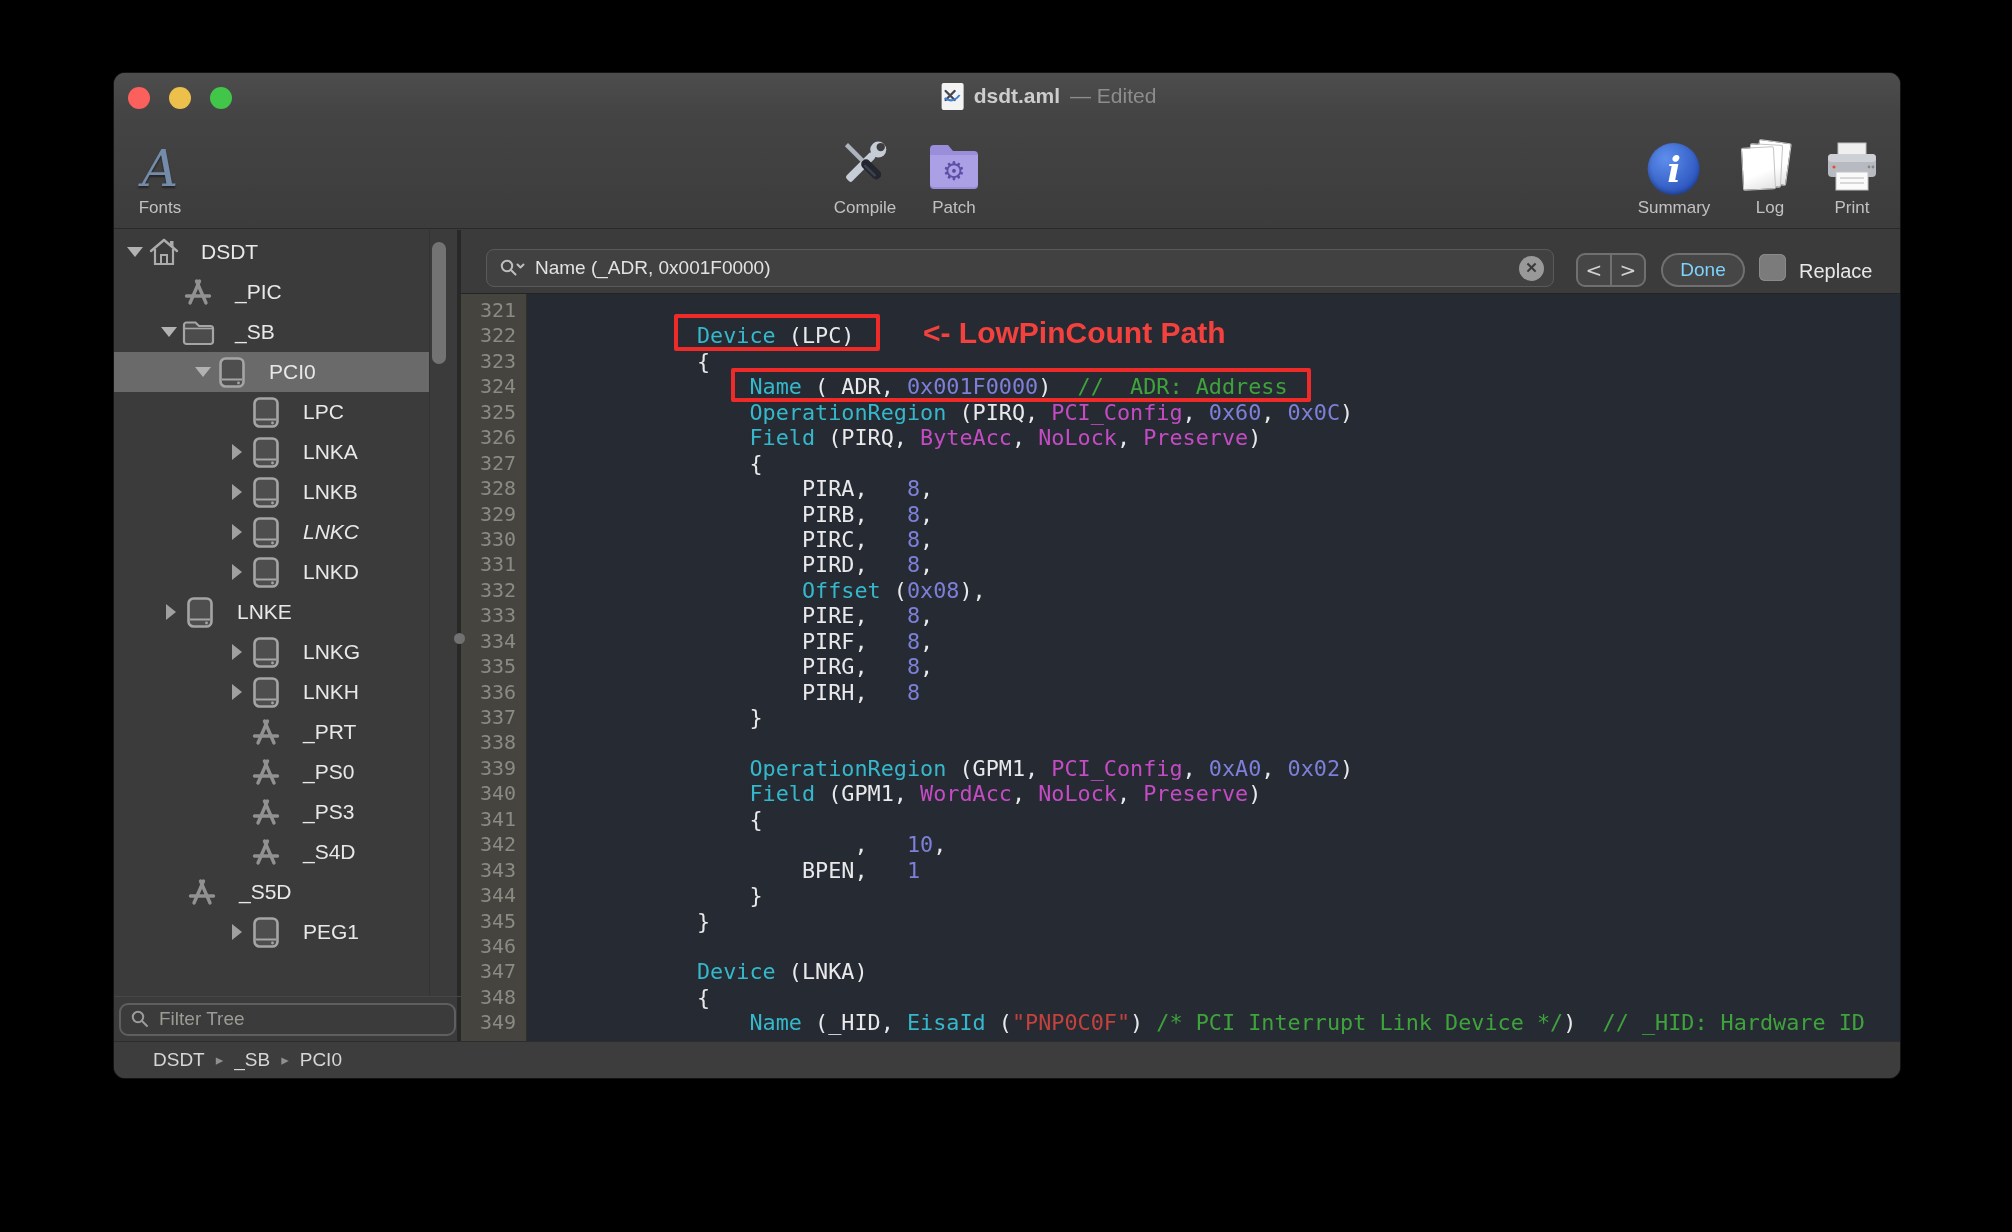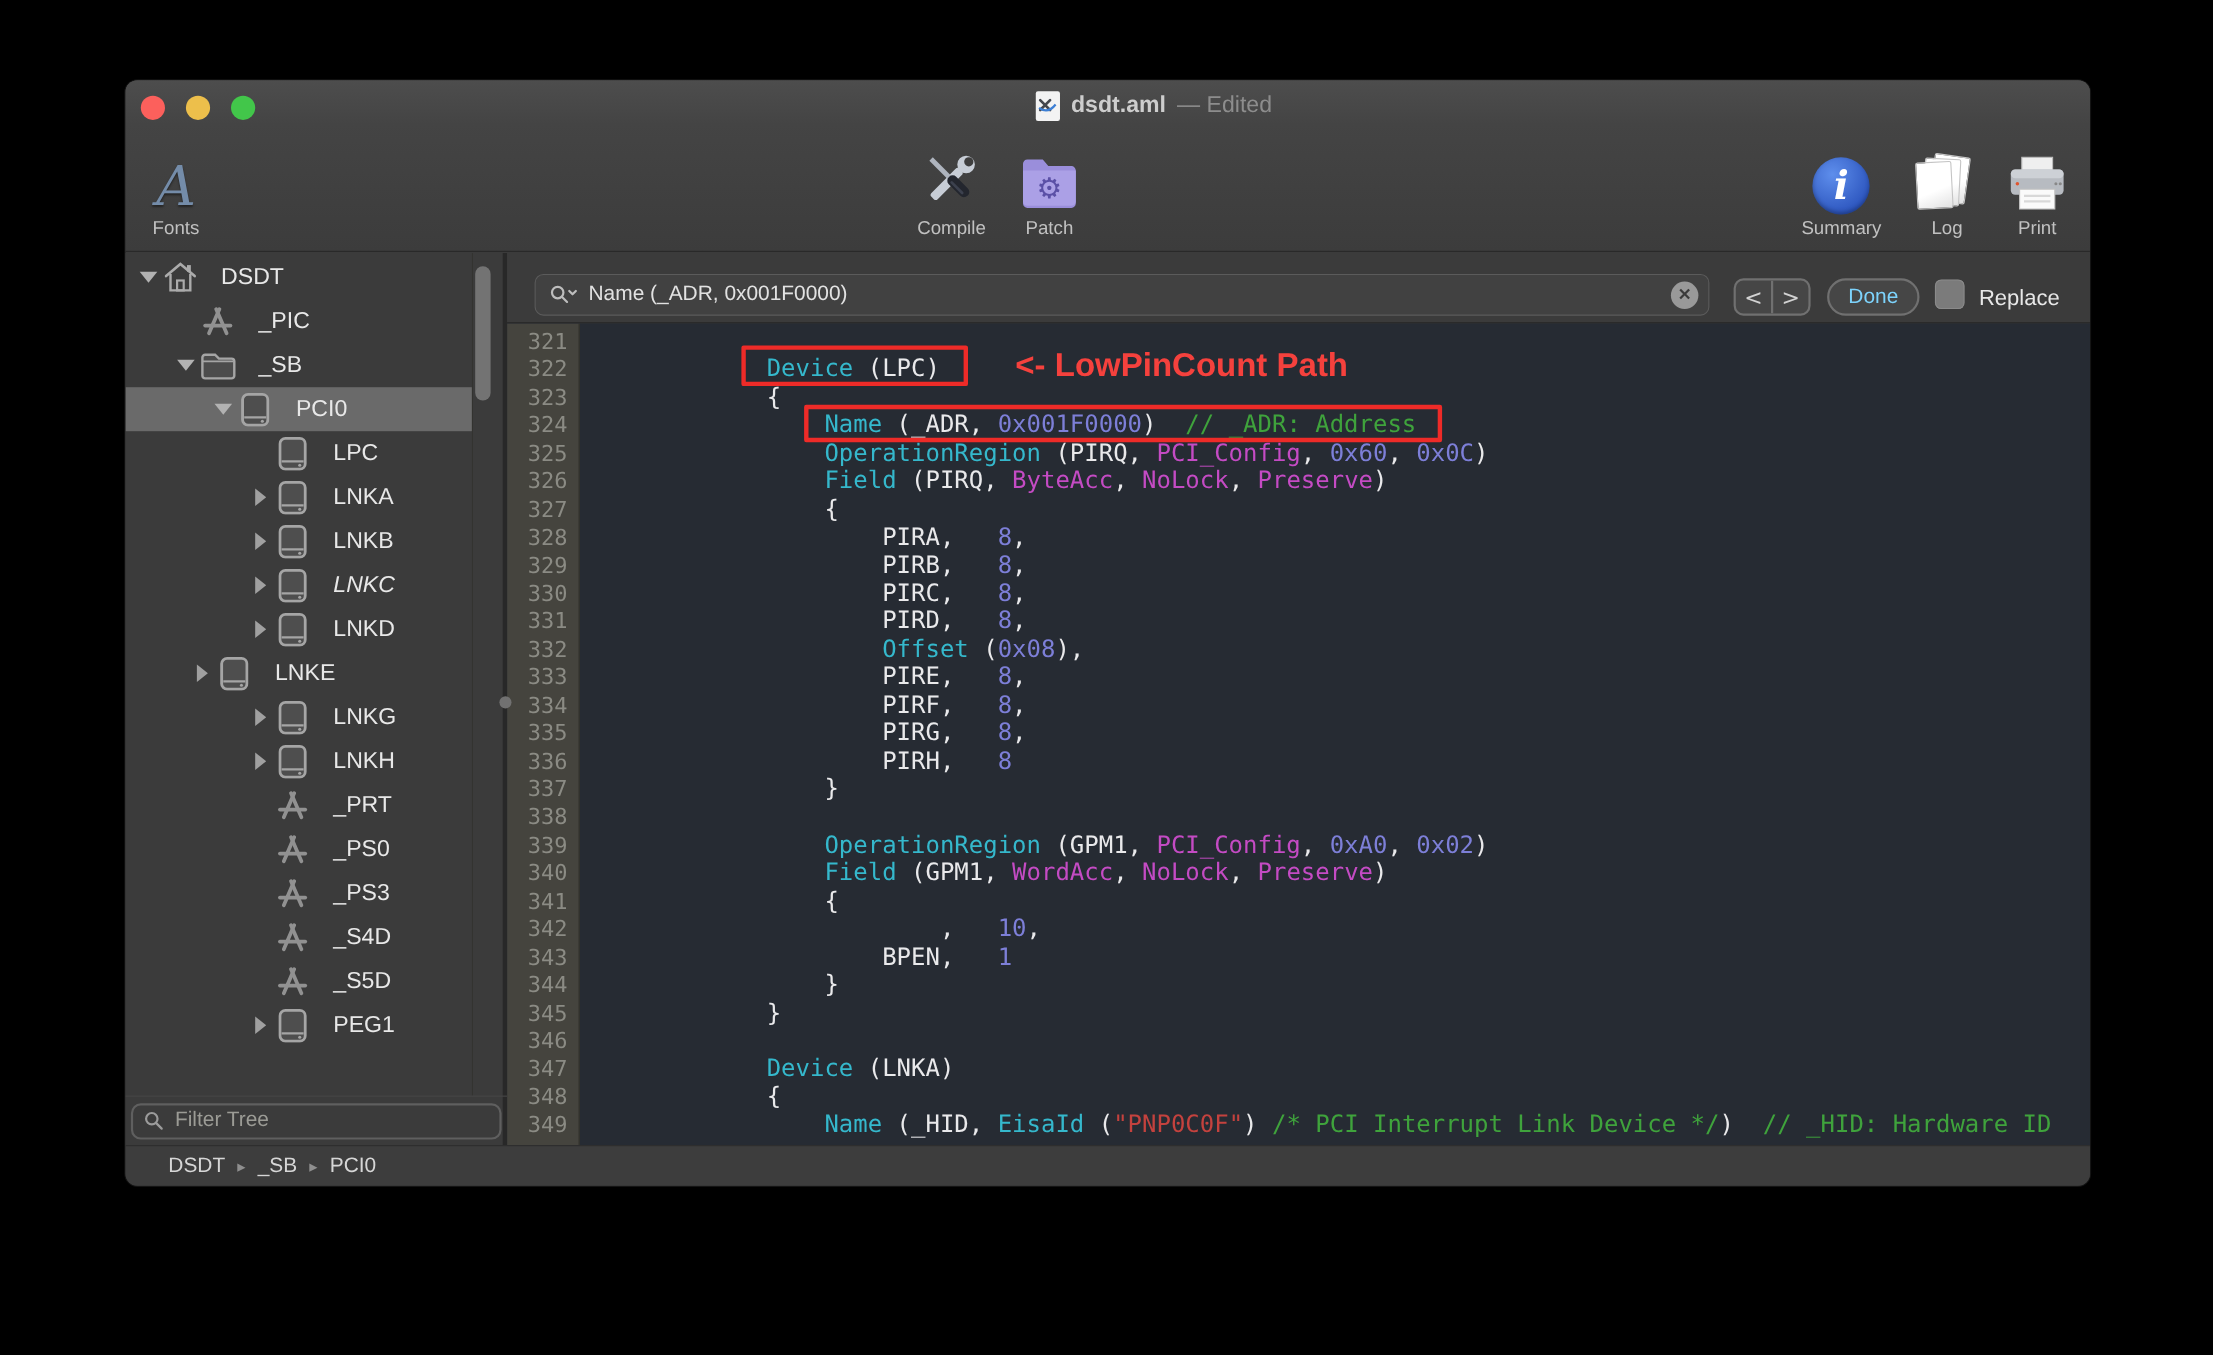--- a/index.html
+++ b/index.html
@@ -279,21 +279,21 @@
             </div>
             <div class="t-icon">
               <svg width="26" height="31" viewBox="0 0 26 31">
                 <rect x="1.5" y="1.5" width="23" height="28" rx="5" fill="#4E4E4E" stroke="#A5A5A5" stroke-width="2.6"></rect>
                 <line x1="3" y1="22.5" x2="23" y2="22.5" stroke="#A5A5A5" stroke-width="2"></line>
                 <circle cx="19.5" cy="26" r="1.4" fill="#A5A5A5"></circle>
               </svg>
             </div>
             <div class="t-label">LNKD</div>
           </div>
-          <div class="trow" style="padding-left: 58px;">
+          <div class="trow" style="padding-left: 45px;">
             <div class="disc">
               <div class="tri-closed"></div>
             </div>
             <div class="t-icon">
               <svg width="26" height="31" viewBox="0 0 26 31">
                 <rect x="1.5" y="1.5" width="23" height="28" rx="5" fill="#4E4E4E" stroke="#A5A5A5" stroke-width="2.6"></rect>
                 <line x1="3" y1="22.5" x2="23" y2="22.5" stroke="#A5A5A5" stroke-width="2"></line>
                 <circle cx="19.5" cy="26" r="1.4" fill="#A5A5A5"></circle>
               </svg>
             </div>
@@ -370,21 +370,21 @@
               <svg width="32" height="30" viewBox="0 0 32 30">
                 <g stroke="#919191" stroke-width="3.4" stroke-linecap="round" fill="none">
                   <path d="M8 26 L17.5 4"></path>
                   <path d="M24 26 L14.5 4"></path>
                   <path d="M4.5 19 H27.5"></path>
                 </g>
               </svg>
             </div>
             <div class="t-label">_S4D</div>
           </div>
-          <div class="trow" style="padding-left: 111px;">
+          <div class="trow" style="padding-left: 47px;">
             <div class="disc"></div>
             <div class="t-icon">
               <svg width="32" height="30" viewBox="0 0 32 30">
                 <g stroke="#919191" stroke-width="3.4" stroke-linecap="round" fill="none">
                   <path d="M8 26 L17.5 4"></path>
                   <path d="M24 26 L14.5 4"></path>
                   <path d="M4.5 19 H27.5"></path>
                 </g>
               </svg>
             </div>

